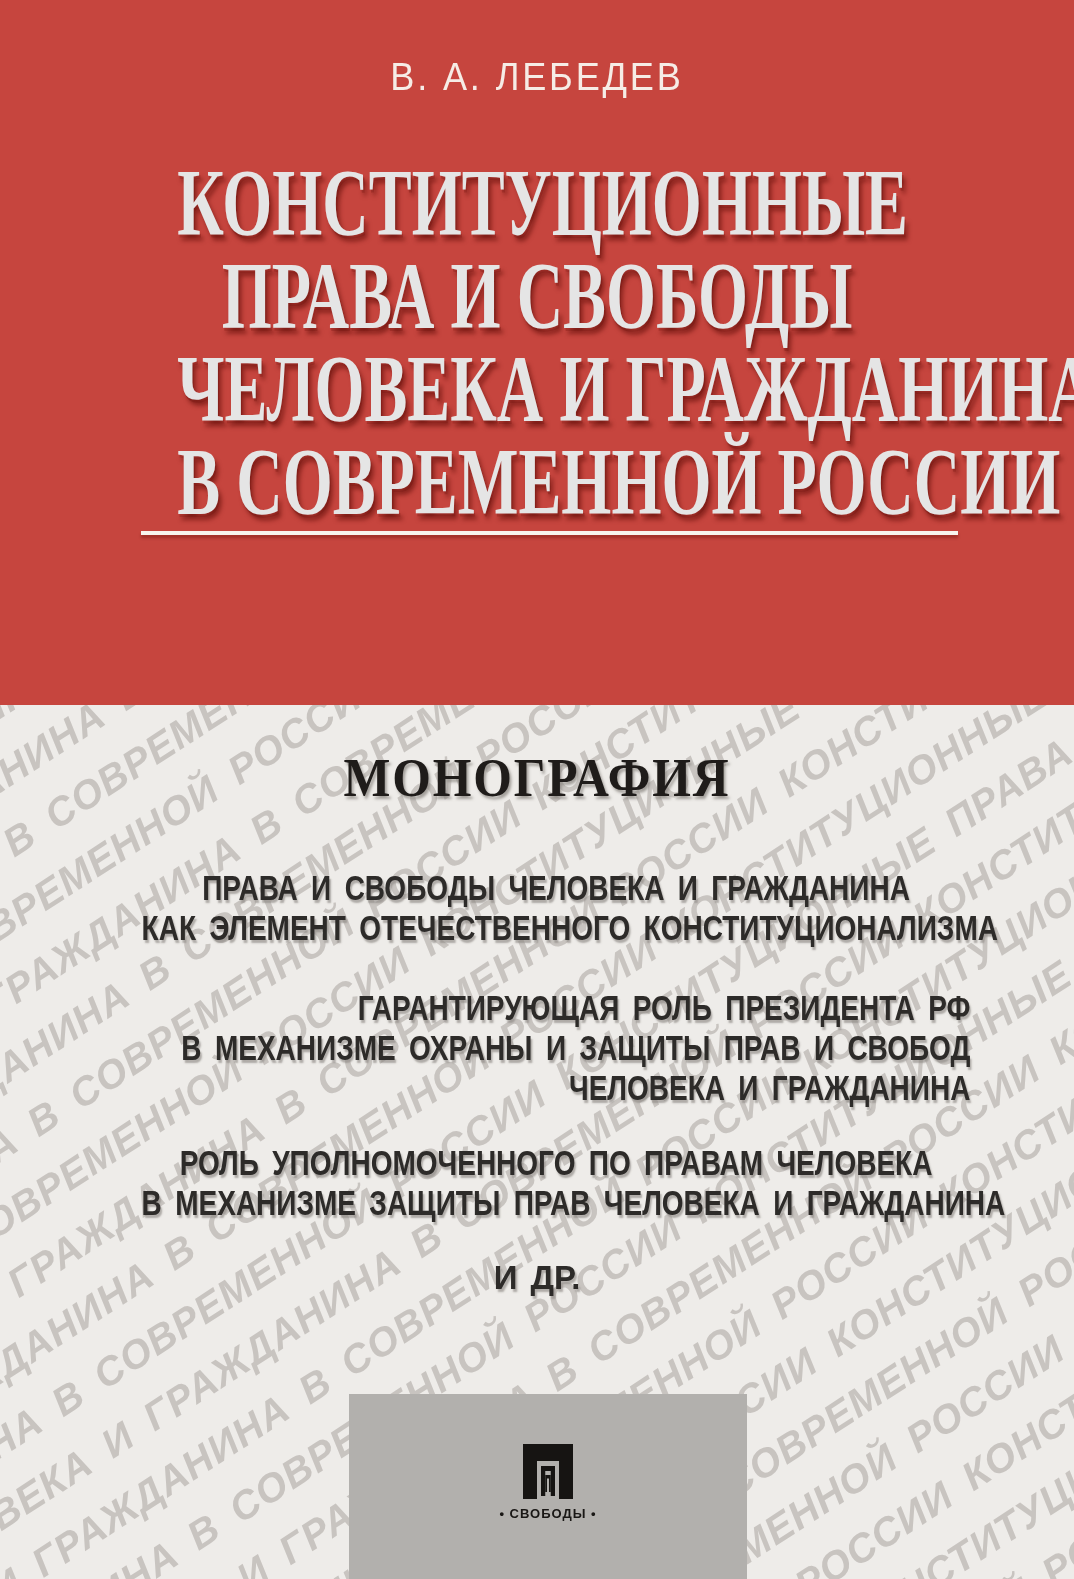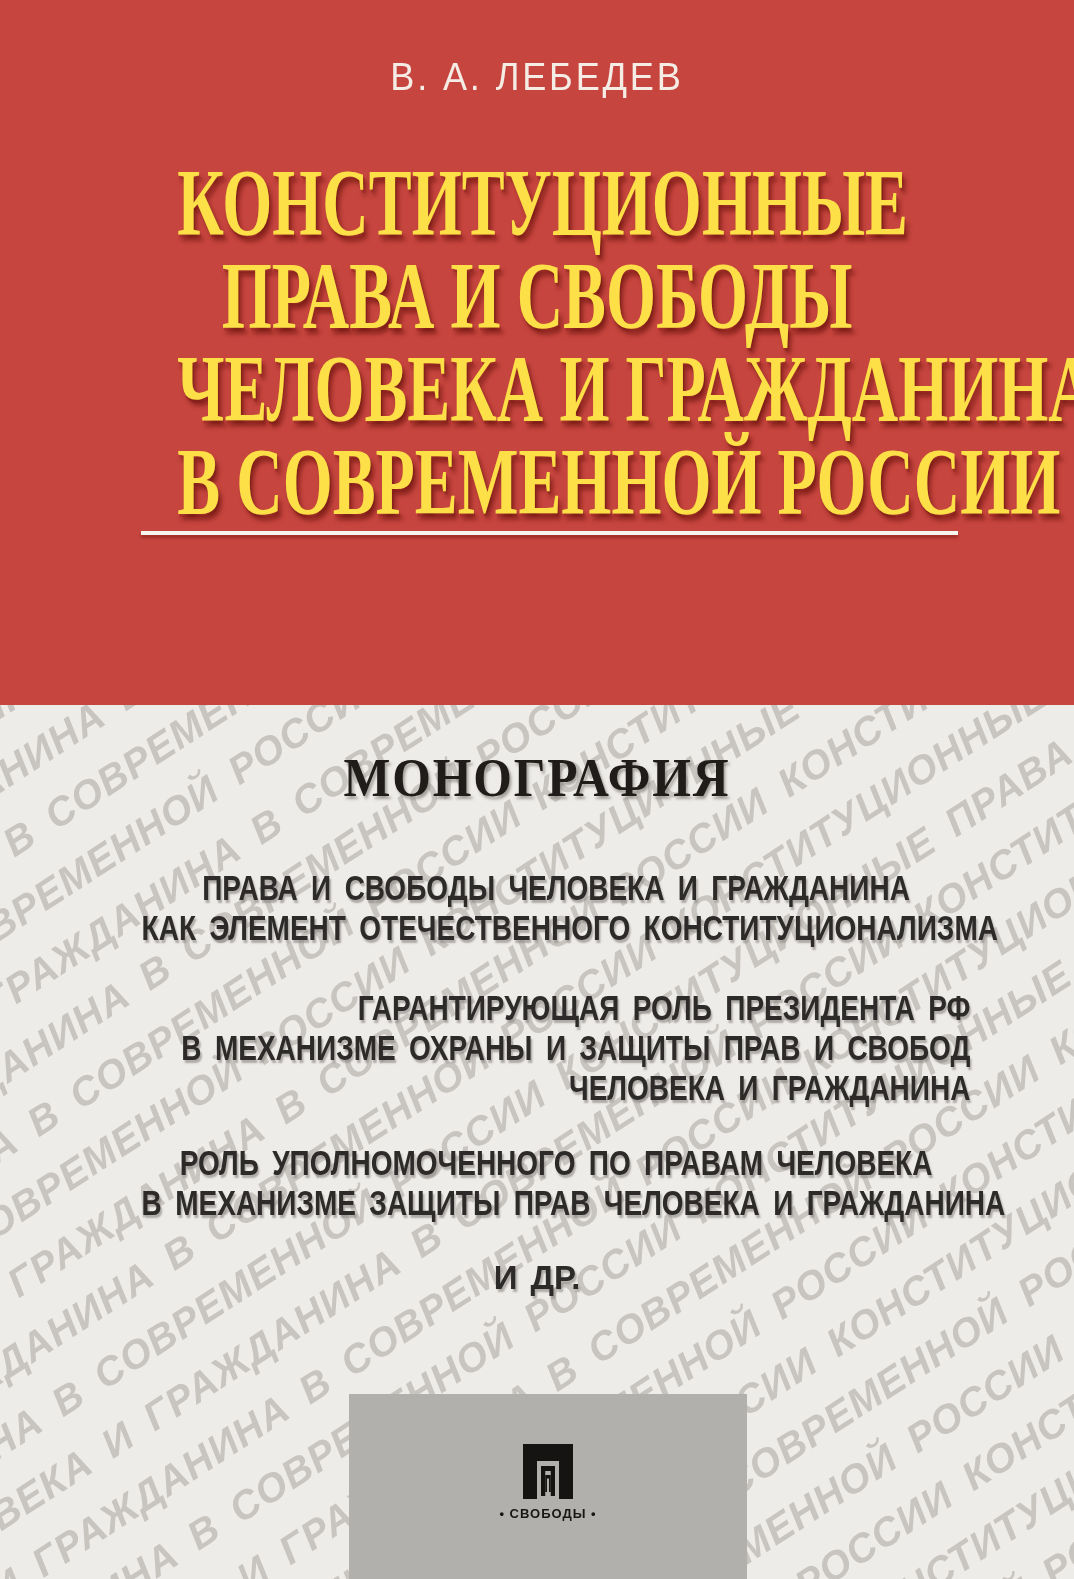--- a/index.html
+++ b/index.html
@@ -33,21 +33,21 @@
     transform-origin: 50% 50%;
   }
   .title {
     position: absolute;
     left: 0; right: 0; top: 156px;
     text-align: center;
     font-family: "Liberation Serif", "DejaVu Serif", serif;
     font-weight: 700;
     font-size: 96px;
     line-height: 93px;
-    color: #fde047;
+    color: #e5e5e5;
     text-shadow: 5px 6px 5px rgba(100, 15, 10, 0.6), 2px 3px 0 rgba(130, 30, 22, 0.35);
   }
   .title-line {
     transform: scaleX(0.67);
     transform-origin: 50% 50%;
     white-space: nowrap;
   }
   .divider {
     position: absolute;
     left: 141px; top: 531px;

